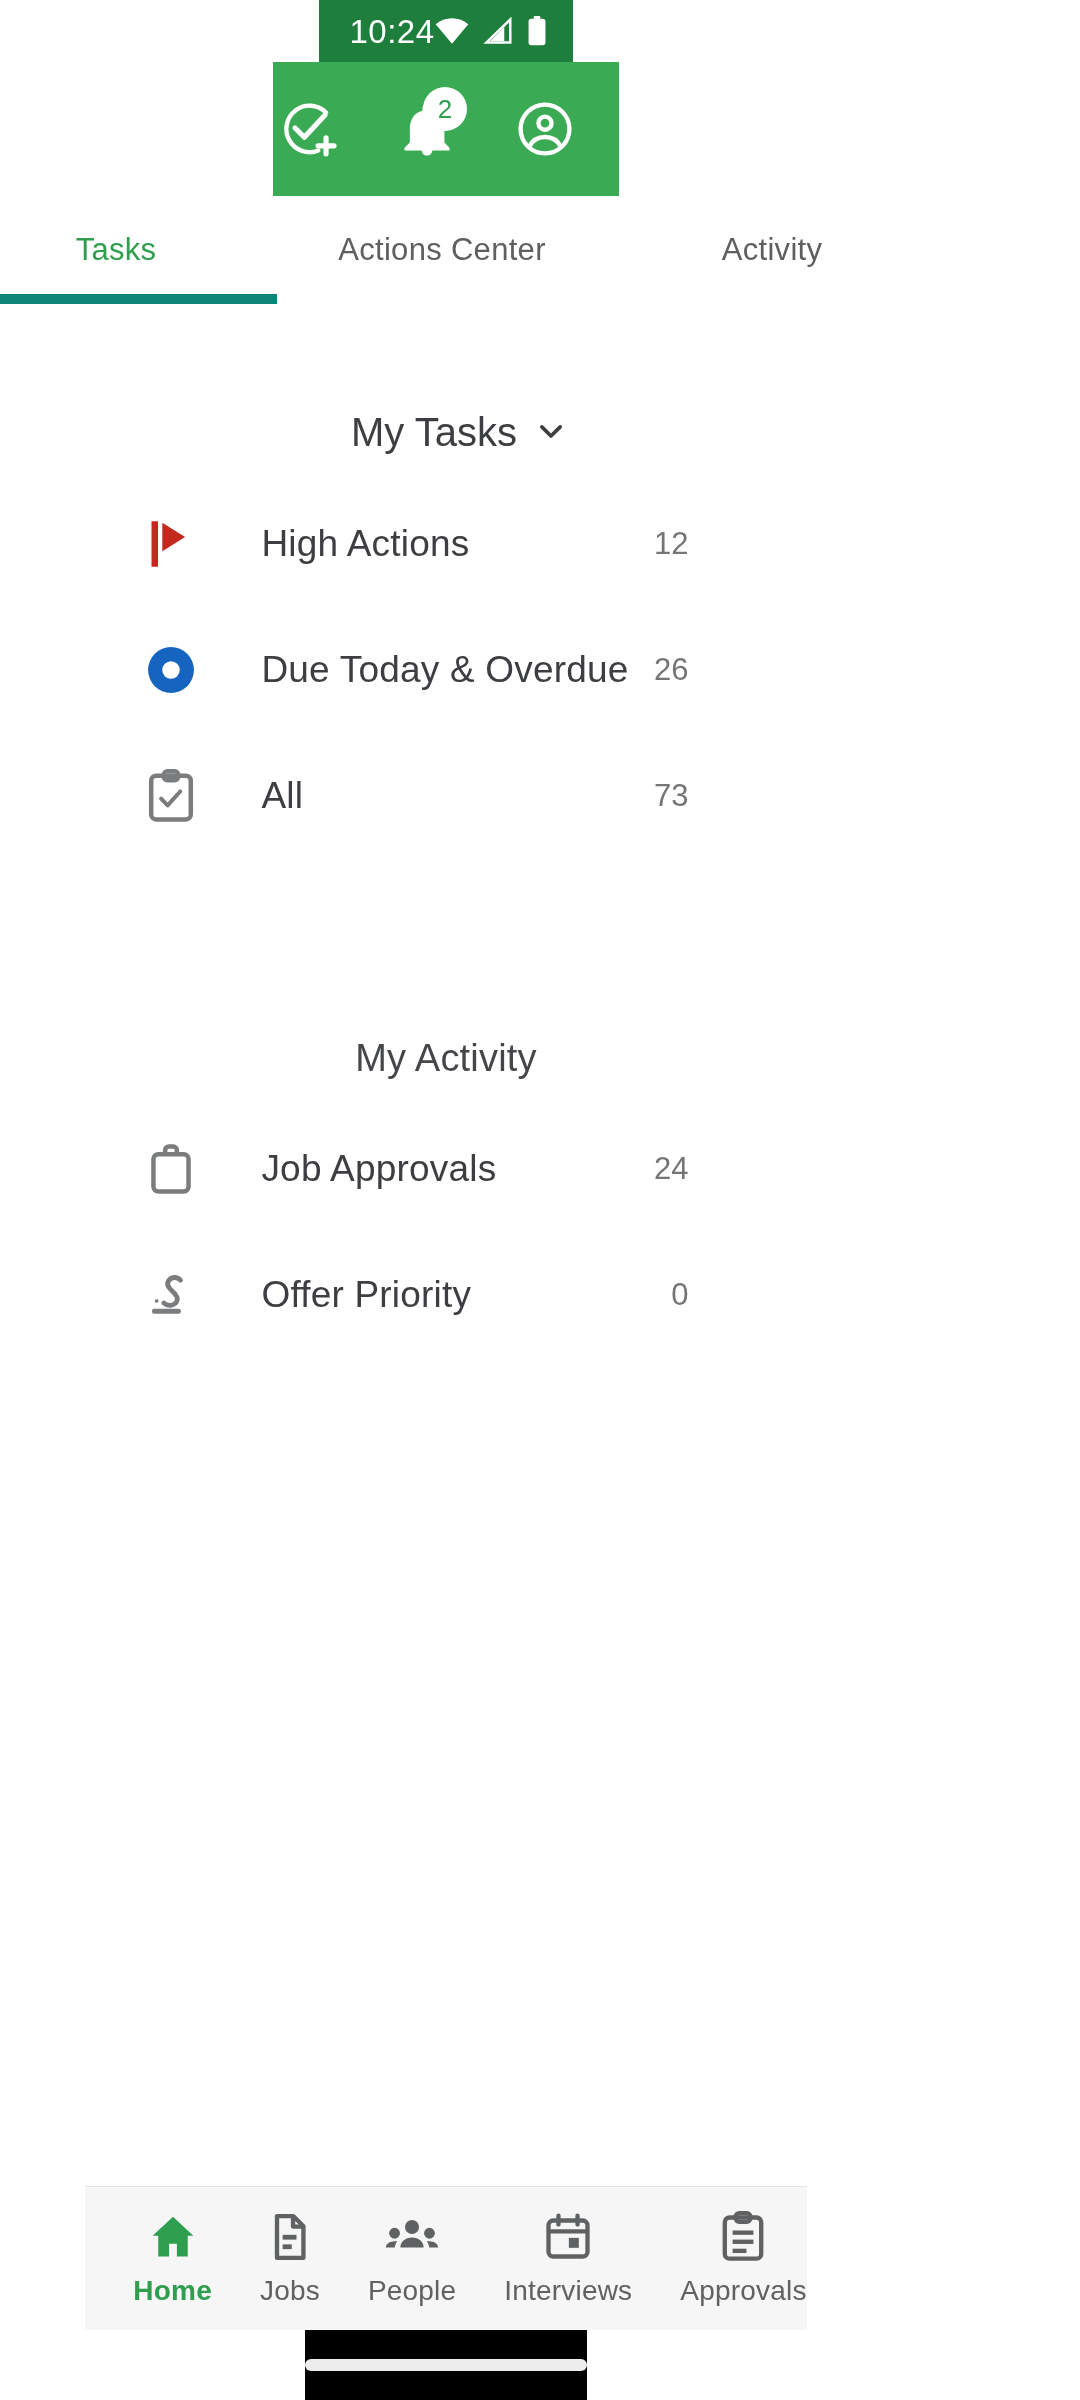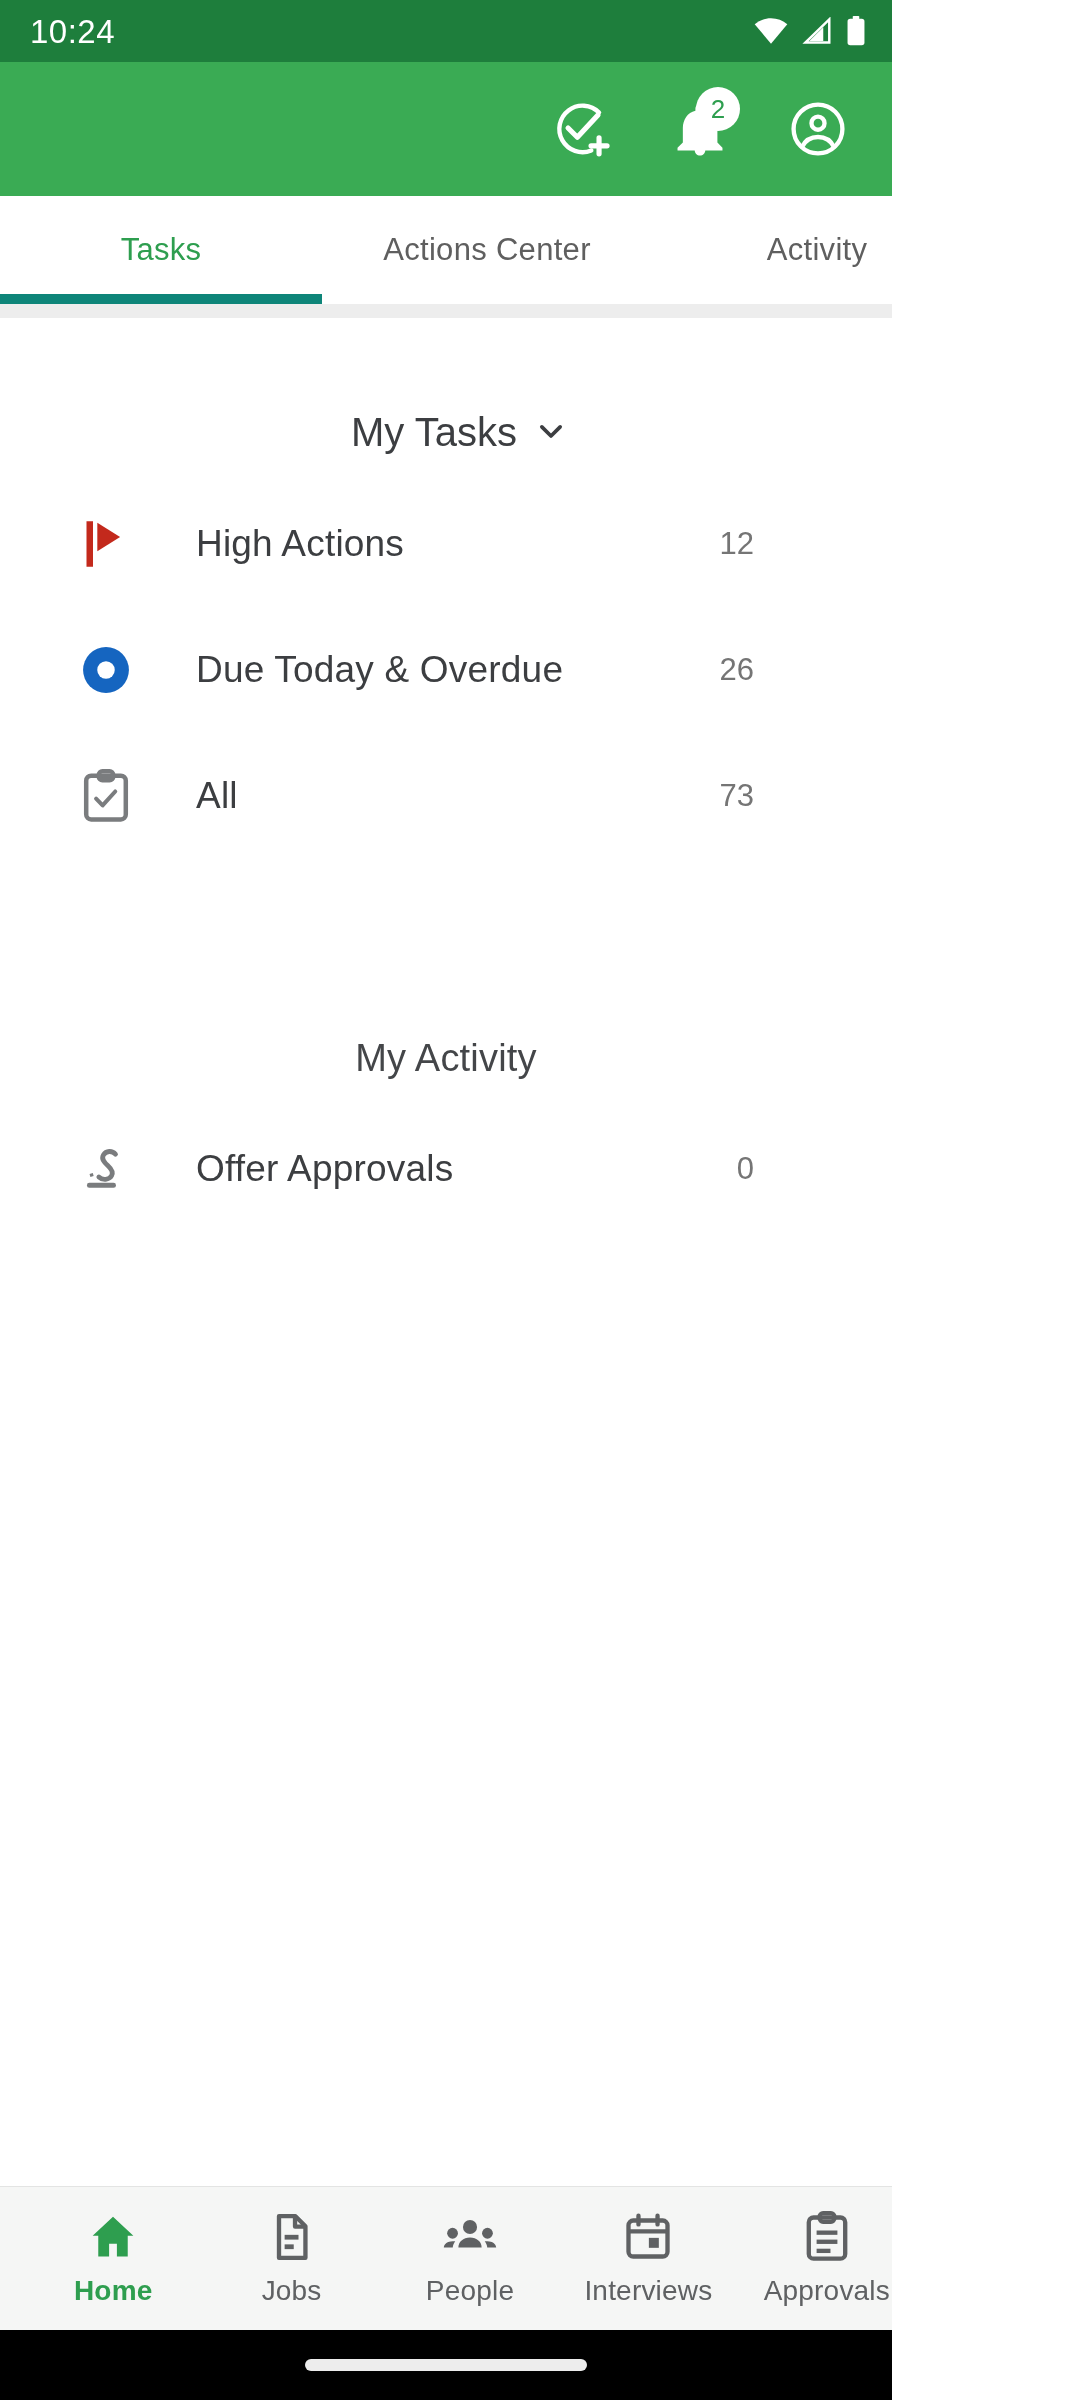--- a/index.html
+++ b/index.html
@@ -1,21 +1,21 @@
 <!DOCTYPE html>
 <html><head>
 <meta charset="utf-8">
 <style>
   * { margin:0; padding:0; box-sizing:border-box; }
   html, body {
     width:1080px; height:2400px;
     font-family:"Liberation Sans", sans-serif;
     background:#ffffff; overflow:hidden;
   }
-  .phone { position:relative; width:892px; height:2400px; display:flex; flex-direction:column; background:#ffffff; }
+  .phone { position:relative; width:892px; height:2400px; display:flex; flex-direction:column; background:#ffffff;align-items:center; }
 
   
   .statusbar {
     height:62px; background:#1E7E3C; flex:0 0 62px;
     display:flex; align-items:center; justify-content:space-between;
     padding:0 26px 0 30px; color:#ffffff;
   }
   .status-clock { font-size:33px; letter-spacing:.5px; line-height:1; }
   .status-icons { display:flex; align-items:center; gap:14px; }
   .status-icons svg { display:block; }
@@ -213,30 +213,40 @@
         <span class="row-label">All</span>
         <span class="row-count">73</span>
       </div>
 
     </div>
 
     <div class="section-title section-approvals-title">My Activity</div>
 
     <div class="rows">
 
+      <div class="row approval-row">
+        <span class="row-icon">
+          <svg width="50" height="54" viewBox="0 0 22 24">
+            <rect x="3.2" y="5.4" width="15.6" height="16.6" rx="2.2" fill="none" stroke="#7A7C7E" stroke-width="2"></rect>
+            <path fill="none" stroke="#7A7C7E" stroke-width="2" stroke-linecap="round" d="M8.4 5.2V3.6c0-.9.7-1.6 1.6-1.6h2c.9 0 1.6.7 1.6 1.6v1.6"></path>
+          </svg>
+        </span>
+        <span class="row-label">Job Approvals</span>
+        <span class="row-count">24</span>
+      </div>
 
       <div class="row approval-row">
         <span class="row-icon">
           <svg width="52" height="52" viewBox="0 0 24 24">
             <path fill="none" stroke="#7A7C7E" stroke-width="2.2" stroke-linecap="round" d="M16.4 5.2c-1.5-1.8-4.4-1.7-5.6.3-1.1 1.9.5 3.5 2 4.9 1.5 1.4 2.8 2.9 1.8 4.7-1.1 2-4.3 2.2-5.9.6"></path>
             <path fill="#7A7C7E" d="M4.4 14.3l1.5-.5.4 1.4-1.5.5z"></path>
             <rect x="3.2" y="18.4" width="13.4" height="2.3" rx="1.1" fill="#7A7C7E"></rect>
           </svg>
         </span>
-        <span class="row-label">Offer Approvals</span>
+        <span class="row-label">Offer Priority</span>
         <span class="row-count">0</span>
       </div>
 
     </div>
 
   </div>
 
   <div class="bottomnav">
 
     <div class="navitem active">

